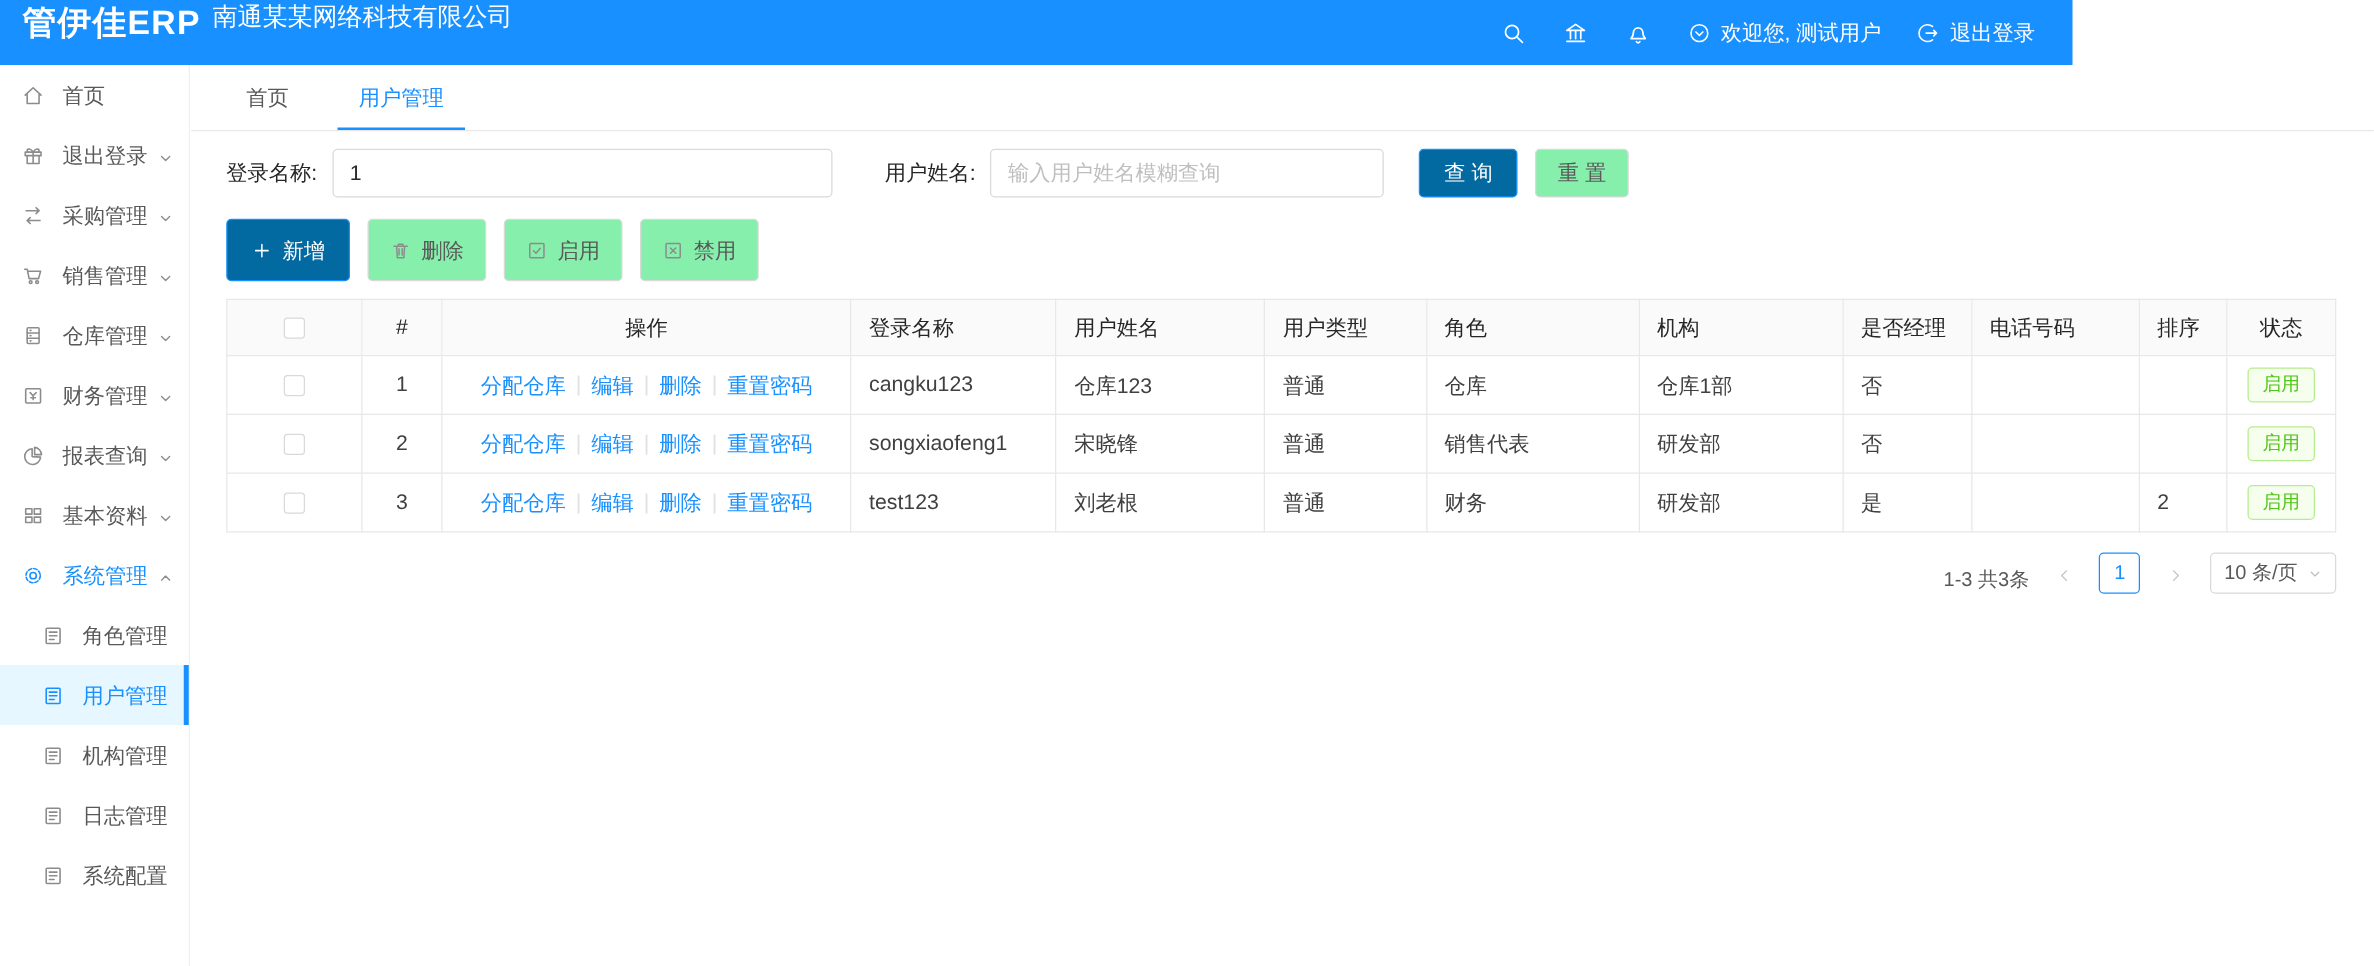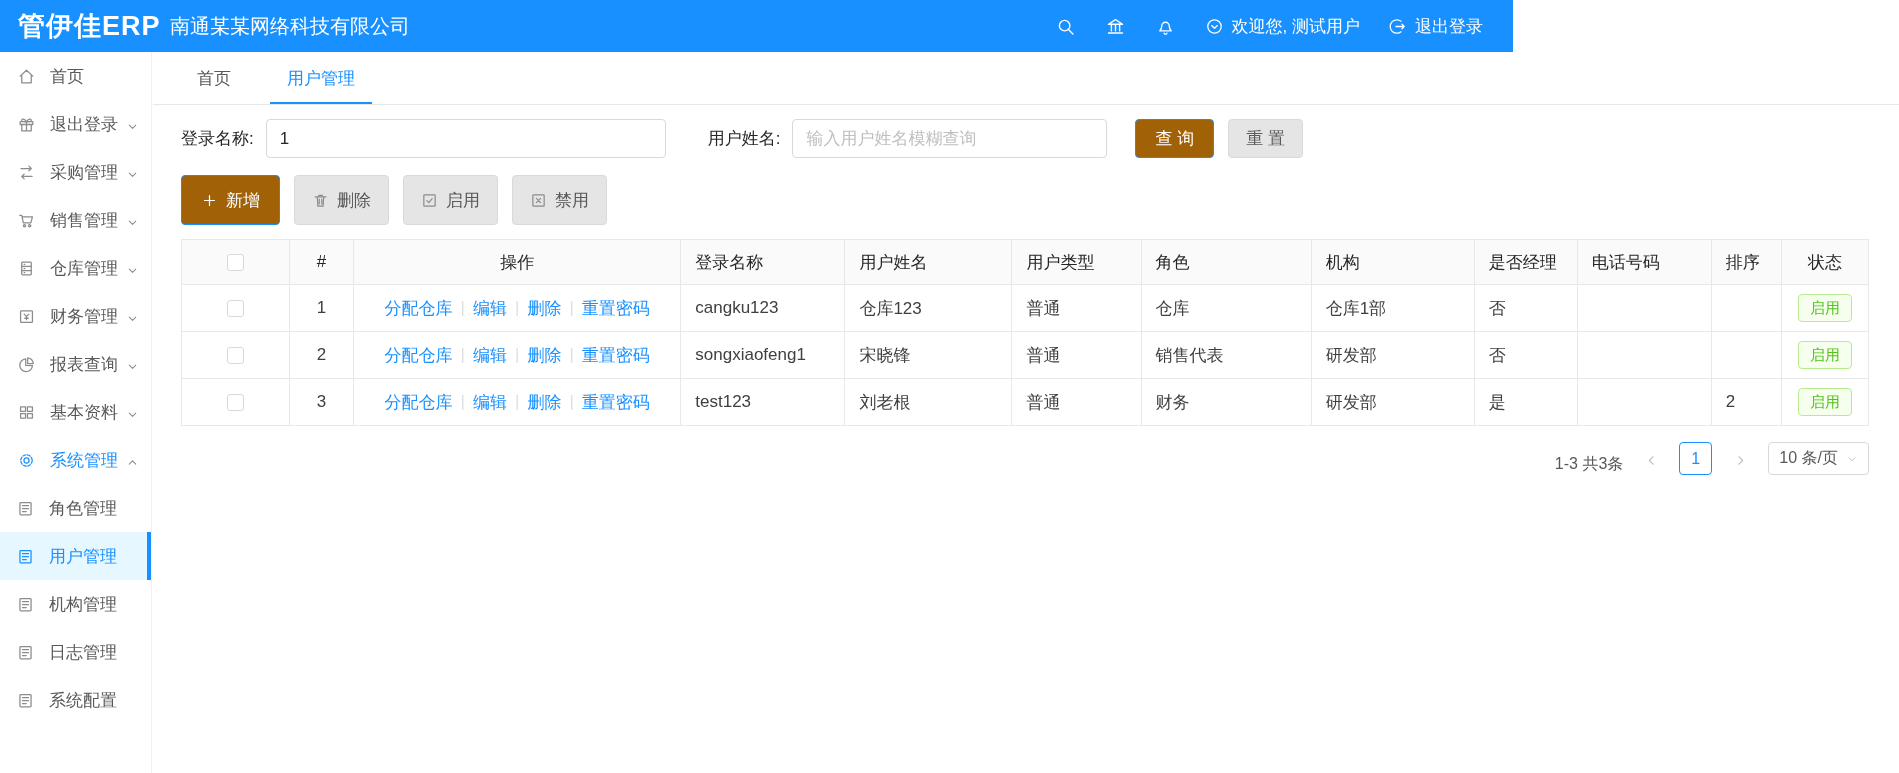--- a/index.html
+++ b/index.html
@@ -1,39 +1,39 @@
 <!DOCTYPE html>
 <html><head>
 <meta charset="utf-8">
 <style>
   * { margin:0; padding:0; box-sizing:border-box; }
   html,body { width:1899px; height:773px; overflow:hidden; background:#fff;
               font-family:"Liberation Sans","DejaVu Sans",sans-serif; font-size:17px; color:#262626; }
 
   
-  .app-header { position:absolute; left:0; top:0; width:1513px; height:52px;
-                background:#1890ff; display:flex; align-items:center; color:#fff; }
+  .app-header { position:absolute; left:0; top:0; width:1658px; height:52px;
+                background:#1890ff; display:flex; color:#fff; }
   .logo-box { width:152px; padding-left:18px; flex:0 0 auto; }
   .logo-text { font-size:27px; font-weight:bold; letter-spacing:1px; white-space:nowrap; }
   .company-name { font-size:20px; margin-left:18px; white-space:nowrap; }
   .header-right { margin-left:auto; display:flex; align-items:center; gap:28px; padding-right:30px; }
   .hicon { width:22px; height:22px; display:inline-flex; align-items:center; justify-content:center; cursor:pointer; }
   .hicon svg { width:21px; height:21px; stroke:#fff; fill:none; stroke-width:1.6; stroke-linecap:round; stroke-linejoin:round; }
   .header-user, .header-logout { display:flex; align-items:center; gap:8px; font-size:17px; cursor:pointer; white-space:nowrap; }
 
   
   .sidebar { position:absolute; left:0; top:52px; width:152px; height:721px;
              background:#fff; border-right:1px solid #f0f0f0; }
   .side-item { position:relative; height:48px; display:flex; align-items:center;
                padding-left:17px; cursor:pointer; color:#595959; font-size:17px; }
   .side-item .micon { width:19px; height:19px; margin-right:14px; flex:0 0 auto; }
   .side-item .micon svg { width:19px; height:19px; stroke:#8c8c8c; fill:none; stroke-width:1.6; stroke-linecap:round; stroke-linejoin:round; }
   .side-item .chev { position:absolute; right:12px; width:13px; height:13px; }
   .side-item .chev svg { width:13px; height:13px; stroke:#8c8c8c; fill:none; stroke-width:2; stroke-linecap:round; stroke-linejoin:round; }
-  .side-item.sub { padding-left:16px; }
+  .side-item.sub { padding-left:33px; }
   .side-item.active-parent { color:#1890ff; }
   .side-item.active-parent .micon svg { stroke:#1890ff; }
   .side-item.selected { background:#e6f7ff; color:#1890ff; }
   .side-item.selected .micon svg { stroke:#1890ff; }
   .side-item.selected::after { content:""; position:absolute; right:0; top:0; width:4px; height:48px; background:#1890ff; }
 
   
   .main { position:absolute; left:153px; top:52px; width:1746px; height:721px; background:#fff; }
 
   .tabbar { height:53px; border-bottom:1px solid #e8e8e8; display:flex; align-items:stretch; padding-left:27px; }
@@ -47,22 +47,22 @@
   
   .search-row { display:flex; align-items:center; margin-top:2px; }
   .f-label { font-size:17px; color:#262626; margin-right:12px; white-space:nowrap; }
   .f-input { height:39px; border:1px solid #d9d9d9; border-radius:4px; padding:0 13px;
              font-size:17px; color:#262626; font-family:inherit; outline:none; }
   .f-input::placeholder { color:#bfbfbf; }
   .input-login { width:400px; margin-right:42px; }
   .input-name  { width:315px; margin-right:28px; }
   .btn { height:39px; border-radius:4px; font-size:17px; cursor:pointer; font-family:inherit;
          display:inline-flex; align-items:center; justify-content:center; }
-  .btn-primary { background:#a16207; border:1px solid #1890ff; color:#fff; padding:0 19px; }
-  .btn-plain { background:#e5e5e5; border:1px solid #d9d9d9; color:#595959; padding:0 17px; }
+  .btn-primary { background:#0369a1; border:1px solid #1890ff; color:#fff; padding:0 19px; }
+  .btn-plain { background:#86efac; border:1px solid #d9d9d9; color:#595959; padding:0 17px; }
   .btn-query { margin-right:14px; }
 
   
   .toolbar-row { display:flex; align-items:center; gap:14px; margin-top:17px; }
   .t-btn { height:50px; display:inline-flex; align-items:center; gap:8px; }
   .t-btn svg { width:17px; height:17px; fill:none; stroke-width:1.7; stroke-linecap:round; stroke-linejoin:round; }
   .t-btn.btn-primary svg { stroke:#fff; }
   .t-btn.btn-plain svg { stroke:#8c8c8c; }
 
   

